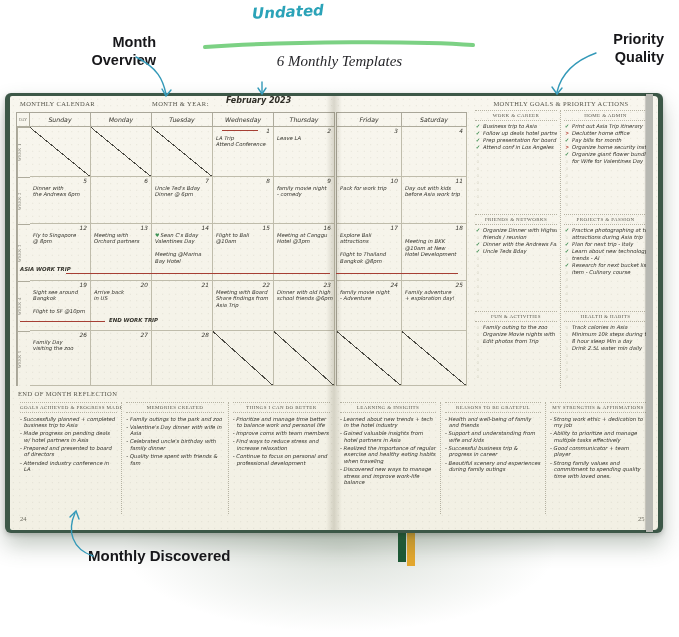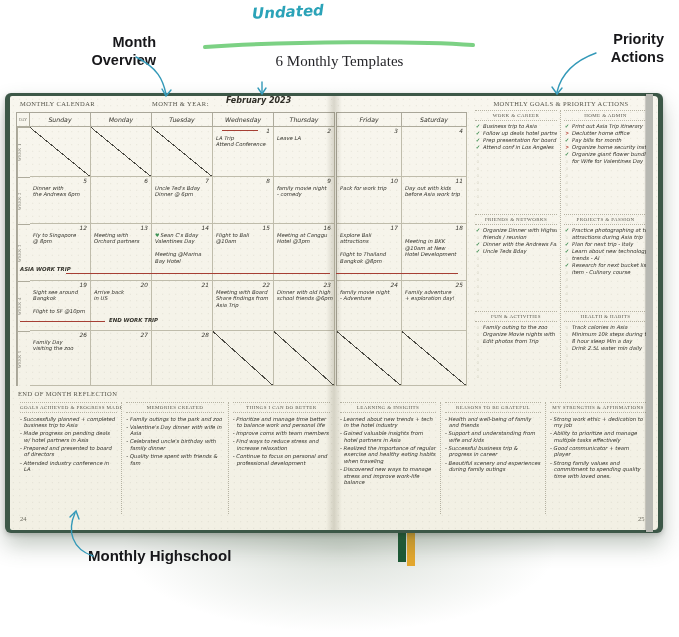--- a/index.html
+++ b/index.html
@@ -8,21 +8,21 @@
     background:
       radial-gradient(ellipse 310px 120px at 340px 548px, rgba(188,198,186,.55), rgba(188,198,186,0) 70%),
       radial-gradient(ellipse 430px 310px at 339px 310px, rgba(198,233,202,.5), rgba(198,233,202,0) 72%),
       #ffffff;}
   
   .undated{position:absolute;left:252px;top:3px;font-family:"DejaVu Sans",sans-serif;
     font-style:italic;font-weight:bold;font-size:15px;color:#2ba3b8;transform:rotate(-3deg);z-index:3;}
   .title{position:absolute;left:0;right:0;top:15px;text-align:center;font-size:30px;font-weight:bold;
     color:#141414;letter-spacing:-.5px;z-index:3;}
   .subtitle{position:absolute;left:0;right:0;top:53px;text-align:center;
-    font-family:"Liberation Serif",serif;font-size:15px;color:#26262a;z-index:3;}
+    font-family:"Liberation Serif",serif;font-style:italic;font-size:15px;color:#26262a;z-index:3;}
   .side-label{position:absolute;font-weight:bold;font-size:14.5px;color:#17171a;
     text-align:right;white-space:pre-line;line-height:18px;z-index:3;}
   .lbl-mo{left:38px;top:33px;width:118px;}
   .lbl-pa{left:552px;top:30px;width:112px;}
   .lbl-mr{left:88px;top:547px;font-weight:bold;font-size:15px;color:#17171a;position:absolute;z-index:3;}
   .caption{position:absolute;left:0;right:0;top:587px;text-align:center;
     font-family:"Liberation Serif",serif;font-size:16.5px;color:#3d3d3d;line-height:20px;z-index:3;}
   
   .cover{position:absolute;left:5px;top:93px;width:658px;height:440px;background:#3c5747;
     border-radius:6px;box-shadow:0 12px 22px rgba(60,80,60,.32),0 2px 5px rgba(0,0,0,.2);z-index:2;}
@@ -101,22 +101,22 @@
 </head>
 <body>
 
 <div class="stage">
 
   <div class="undated">Undated</div>
   <div class="subtitle">6 Monthly Templates</div>
   <div class="side-label lbl-mo">Month
 Overview</div>
   <div class="side-label lbl-pa">Priority
-Actions</div>
-  <div class="lbl-mr">Monthly Highschool</div>
+Quality</div>
+  <div class="lbl-mr">Monthly Discovered</div>
 
   <div class="ribbon green"></div>
   <div class="ribbon gold"></div>
 
   <div class="cover"></div>
   <div class="book">
     <div class="page-bg"></div>
 
     <div class="caps lp-head">MONTHLY CALENDAR</div>
     <div class="caps my-label">MONTH &amp; YEAR:</div>

